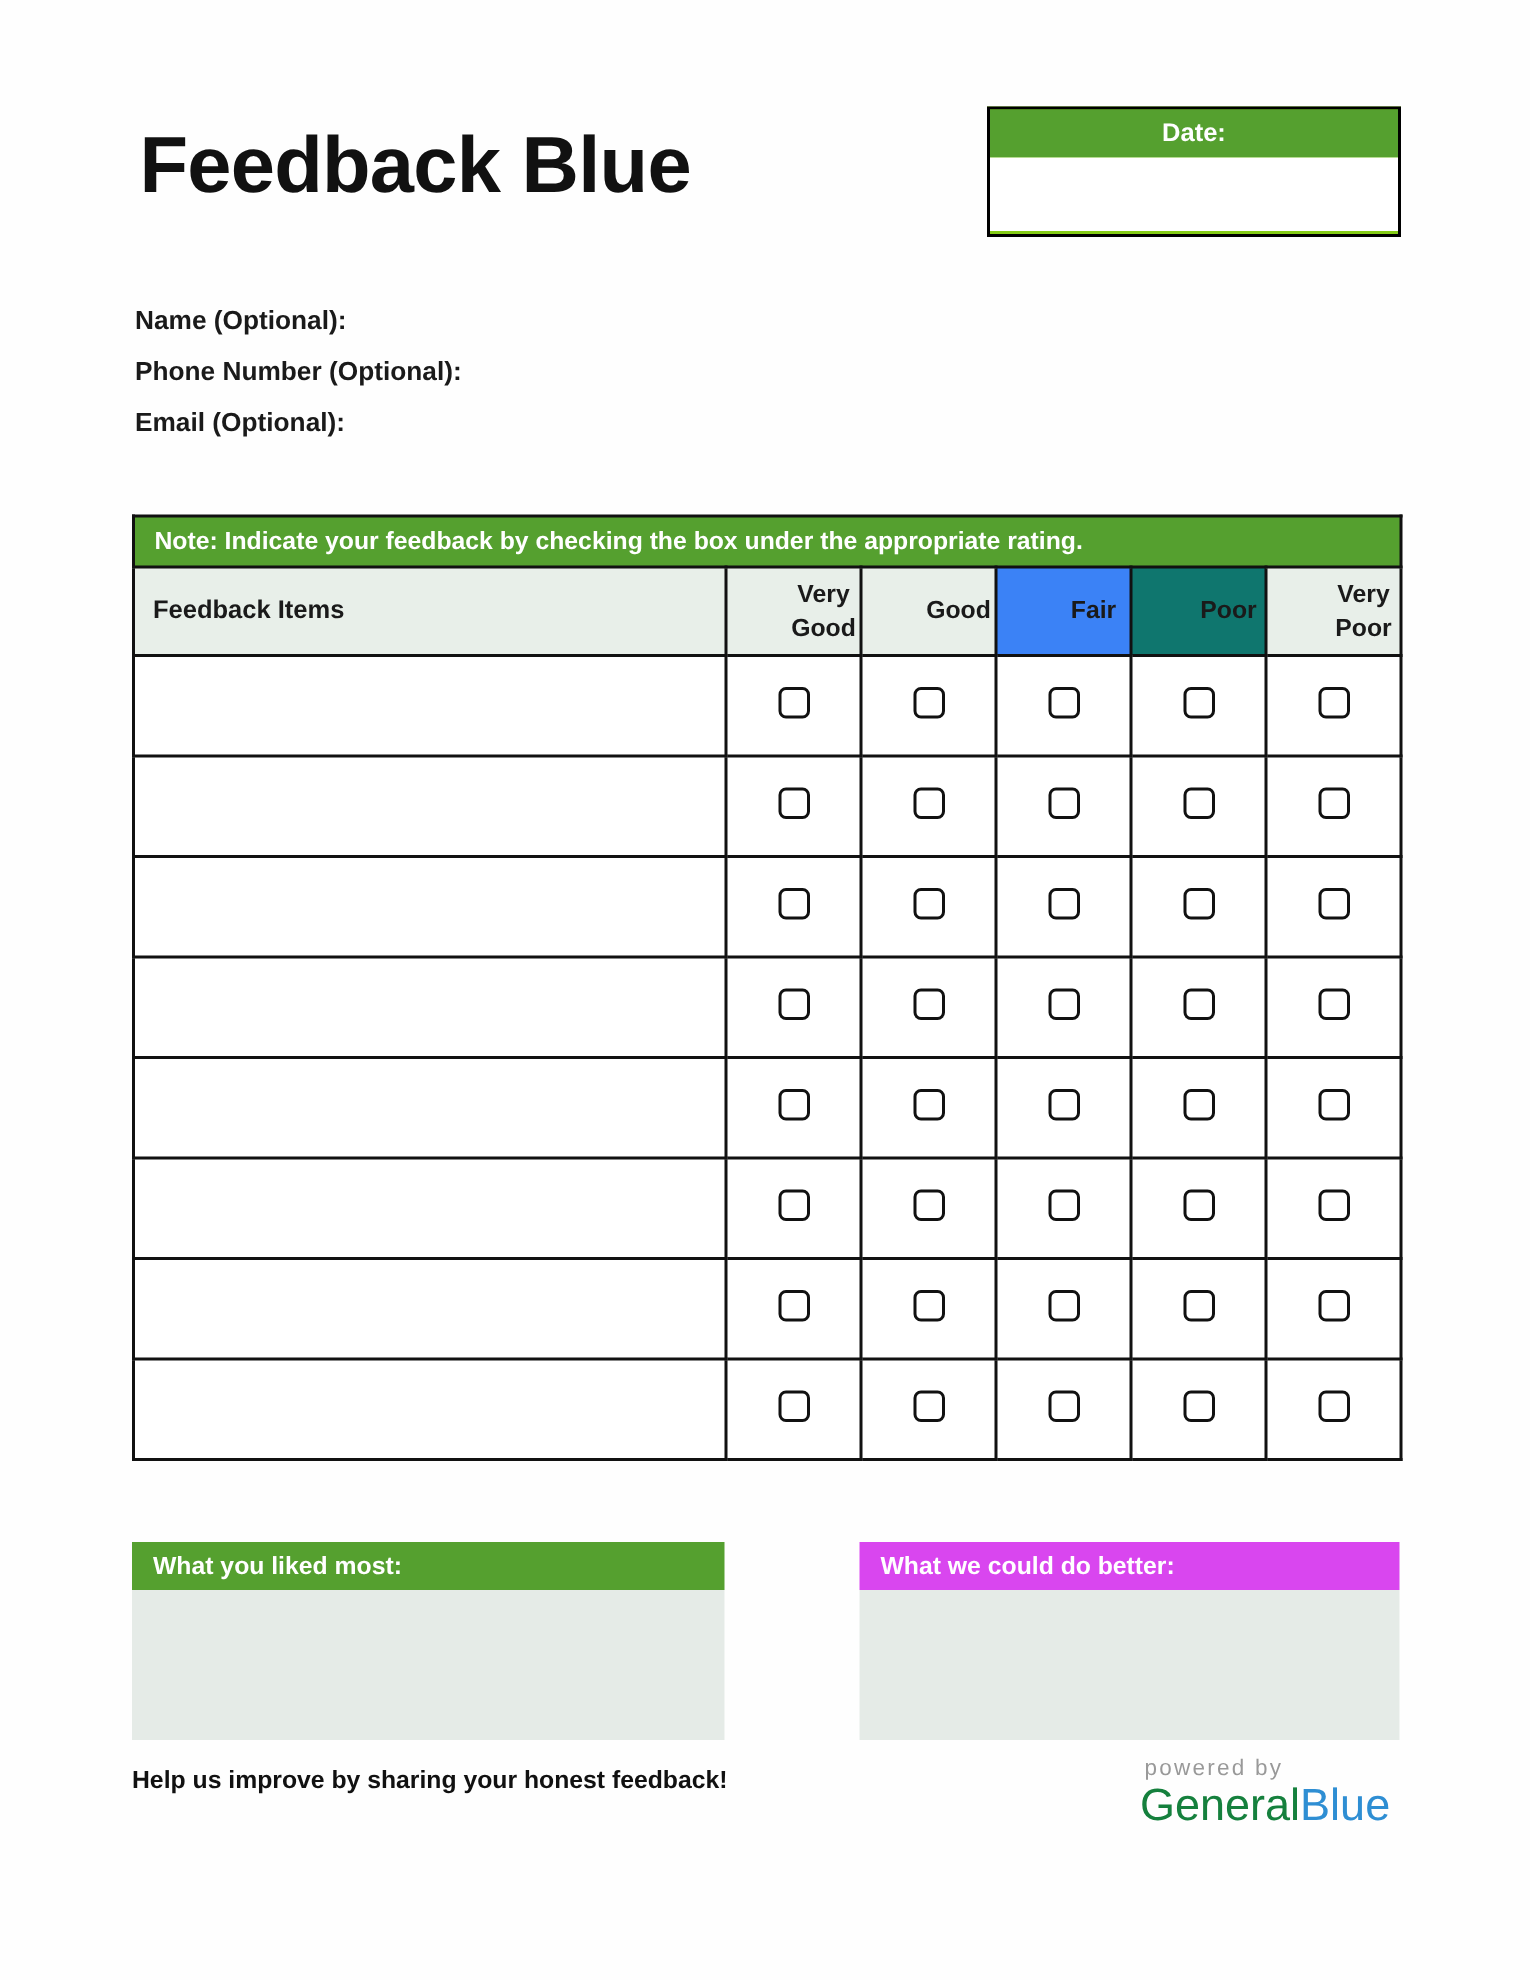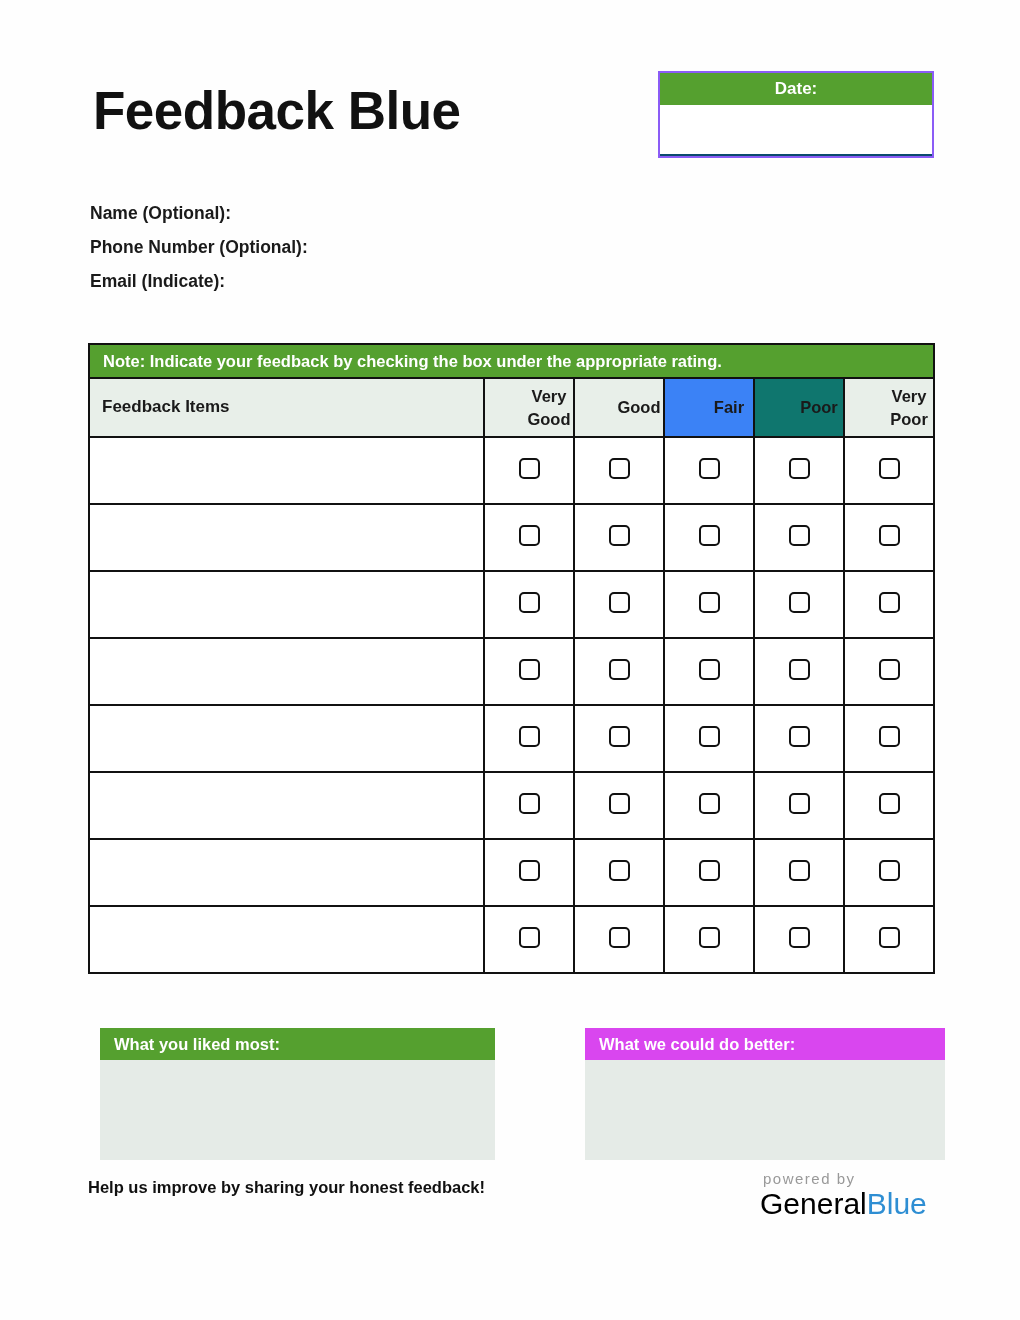--- a/index.html
+++ b/index.html
@@ -27,22 +27,22 @@
     color: #111;
   }
 
   
   .date-box {
     position: absolute;
     left: 658px;
     top: 71px;
     width: 276px;
     height: 87px;
-    border: 2px solid #8b5cf6;
-    background: #0c4a6e;
+    border: 2px solid #000000;
+    background: #84cc16;
   }
   .date-box .date-header {
     height: 32px;
     line-height: 32px;
     text-align: center;
     color: #ffffff;
     font-weight: 700;
     font-size: 17px;
   }
   .date-box .date-value {
@@ -103,21 +103,21 @@
   .checkbox {
     display: inline-block;
     width: 21px;
     height: 21px;
     border: 2.5px solid #111111;
     border-radius: 5px;
     background: #ffffff;
   }
 
   
-  .comment-box { position: absolute; top: 1028px; margin-left: 12px; }
+  .comment-box { position: absolute; top: 1028px; }
   .comment-box.left { left: 88px; width: 395px; }
   .comment-box.right { left: 573px; width: 360px; }
   .comment-header {
     height: 32px;
     line-height: 32px;
     padding-left: 14px;
     color: #ffffff;
     font-weight: 700;
     font-size: 16.5px;
   }
@@ -142,39 +142,39 @@
     font-size: 15px;
     letter-spacing: 1.5px;
     color: #999999;
     margin-left: 3px;
   }
   .brand-name {
     font-size: 30px;
     line-height: 1.1;
     font-weight: 400;
   }
-  .brand-part1 { color: #000000; }
+  .brand-part1 { color: #15803d; }
   .brand-part2 { color: #2e8ed3; }
 </style>
 </head>
 <body>
 
 <div class="page">
 
   <h1 class="title">Feedback Blue</h1>
 
   <div class="date-box">
     <div class="date-header" style="background: rgb(85, 160, 47);">Date:</div>
     <div class="date-value"></div>
   </div>
 
   <div class="contact">
     <div class="field-label">Name (Optional):</div>
     <div class="field-label">Phone Number (Optional):</div>
-    <div class="field-label">Email (Indicate):</div>
+    <div class="field-label">Email (Optional):</div>
   </div>
 
   <table class="feedback-table">
     <colgroup>
       <col style="width:395px">
       <col style="width:90px">
         <col style="width:90px">
         <col style="width:90px">
         <col style="width:90px">
         <col style="width:90px">

